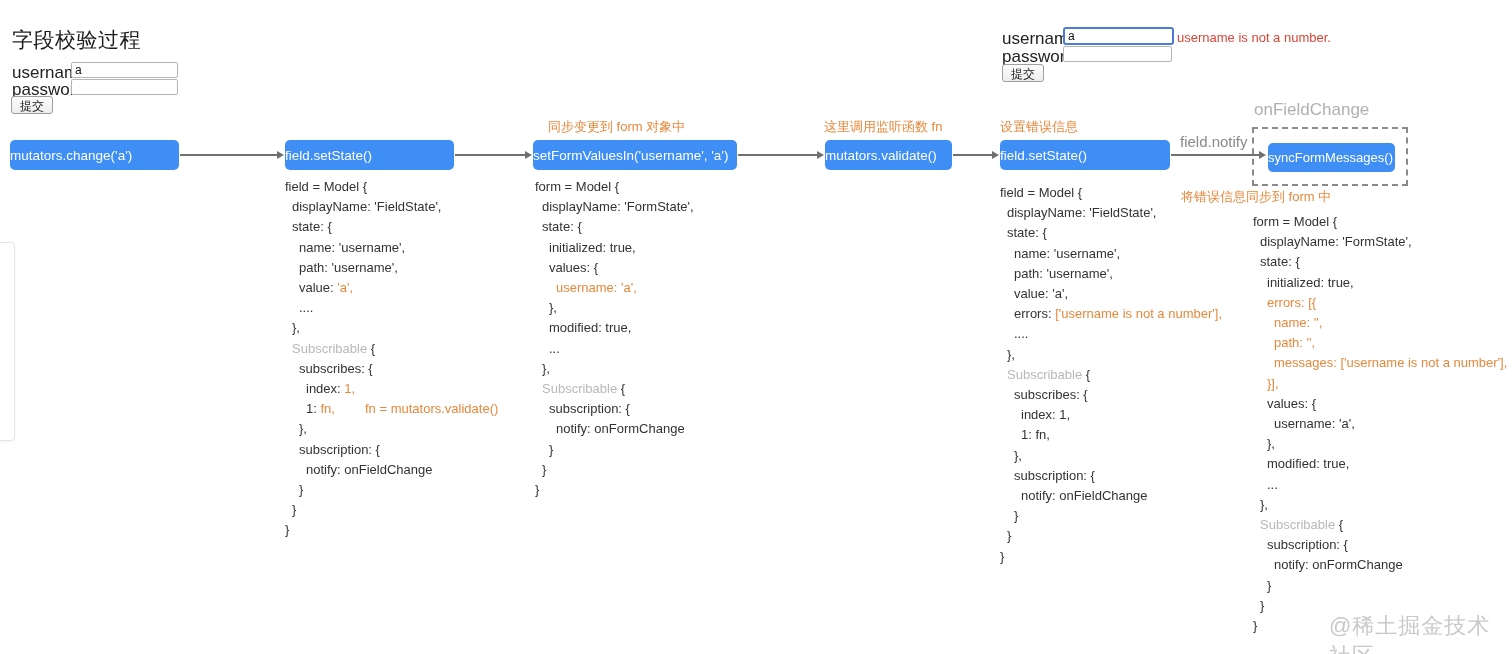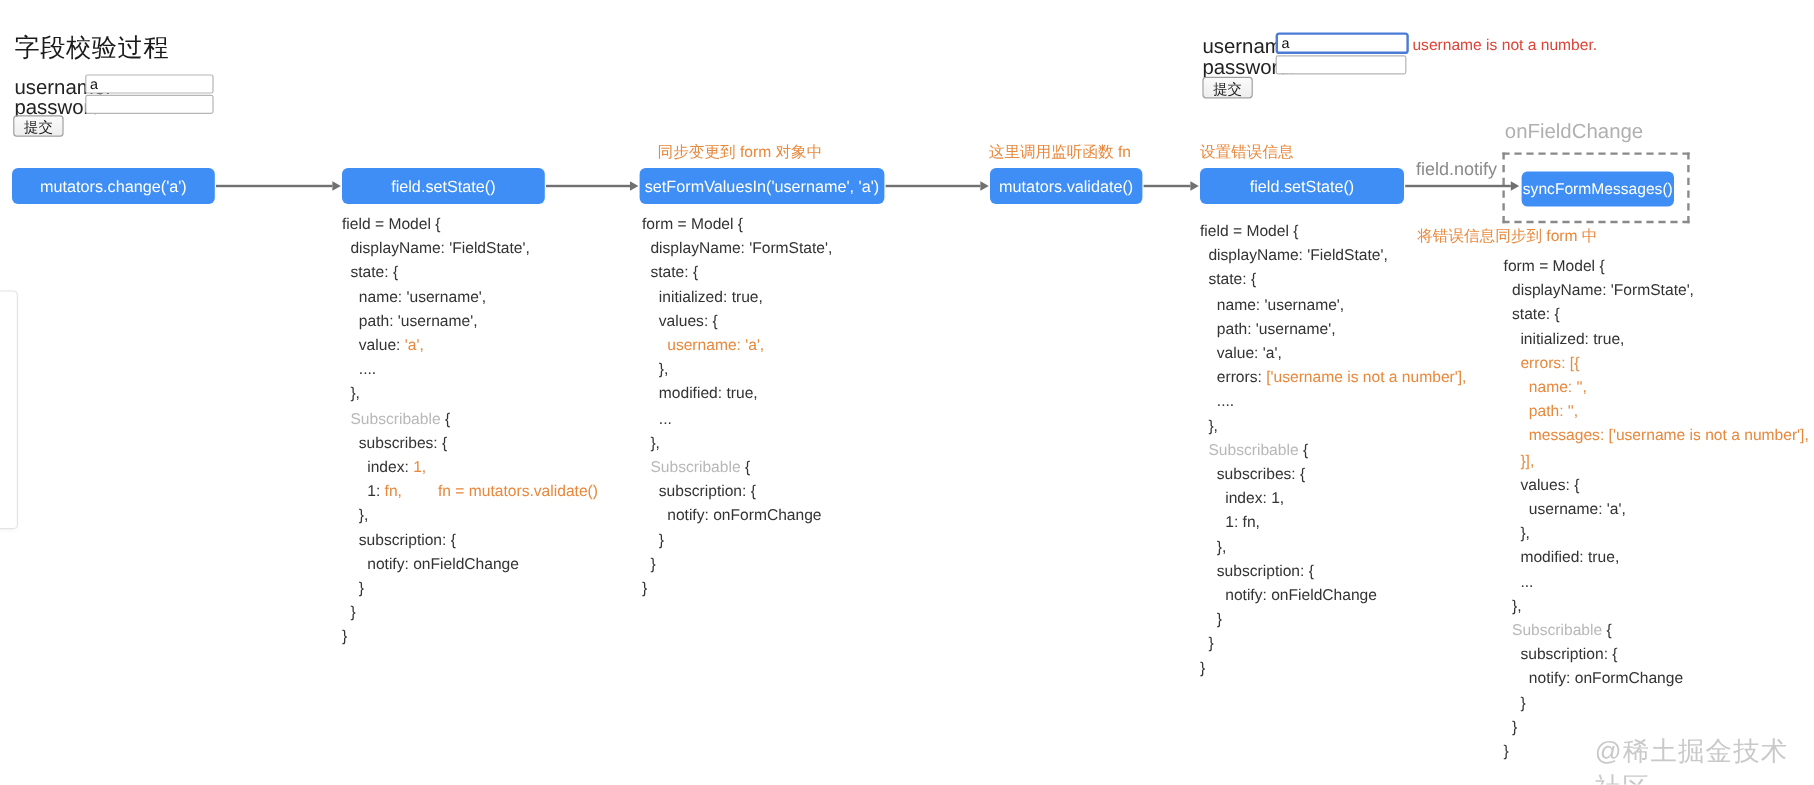--- a/index.html
+++ b/index.html
@@ -13,21 +13,21 @@
   .form-label{font-size:17px;color:#222;}
   .text-input{position:absolute;box-sizing:border-box;border:1px solid #b5b5b5;border-radius:2px;
     font-size:12px;font-family:"Liberation Sans",sans-serif;padding:0 3px;background:#fff;color:#111;}
   .text-input.focused{border:2px solid #4b7bd5;border-radius:3px;}
   .submit-btn{position:absolute;box-sizing:border-box;border:1px solid #9f9f9f;border-radius:3px;
     background:linear-gradient(#fbfbfb,#eeeeee);font-size:12px;padding:1px 8px;color:#222;
     font-family:"Liberation Sans","DejaVu Sans",sans-serif;cursor:pointer;}
   .error-text{font-size:13px;color:#dc4437;}
 
   .node{position:absolute;height:30px;background:#3e8ef5;border-radius:5px;color:#fff;
-    font-size:13.5px;display:flex;align-items:center;justify-content:center;white-space:nowrap;}
+    font-size:13.5px;display:flex;align-items:center;justify-content:flex-start;white-space:nowrap;}
   .dashed-group{position:absolute;border:2px dashed #8a8a8a;background:transparent;}
   .anno-orange{position:absolute;font-size:13px;color:#e8883c;white-space:nowrap;}
   .anno-gray{position:absolute;color:#b0b0b0;white-space:nowrap;}
 
   .arrow{position:absolute;height:1.5px;background:#707070;}
   .arrow::after{content:"";position:absolute;right:-7px;top:-3.5px;width:0;height:0;
     border-left:7px solid #707070;border-top:4.25px solid transparent;border-bottom:4.25px solid transparent;}
 
   .code-block{position:absolute;font-size:13px;line-height:20.2px;color:#333;white-space:nowrap;}
   .code-line{white-space:nowrap;}

